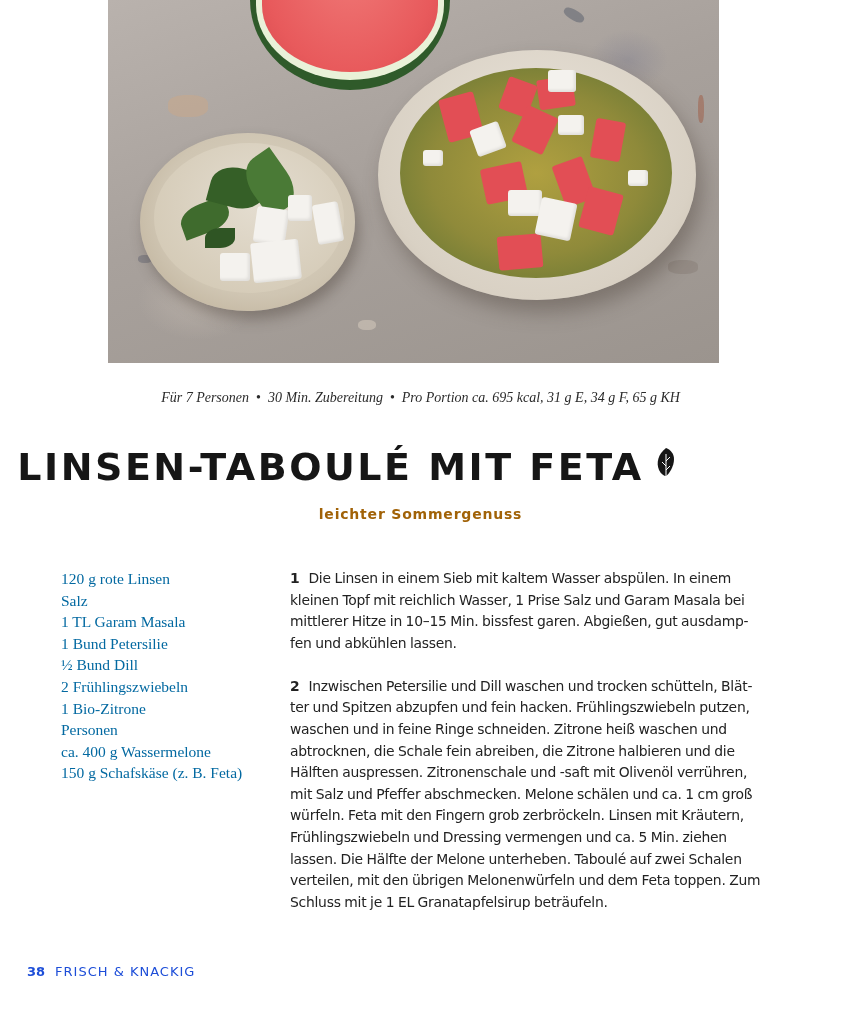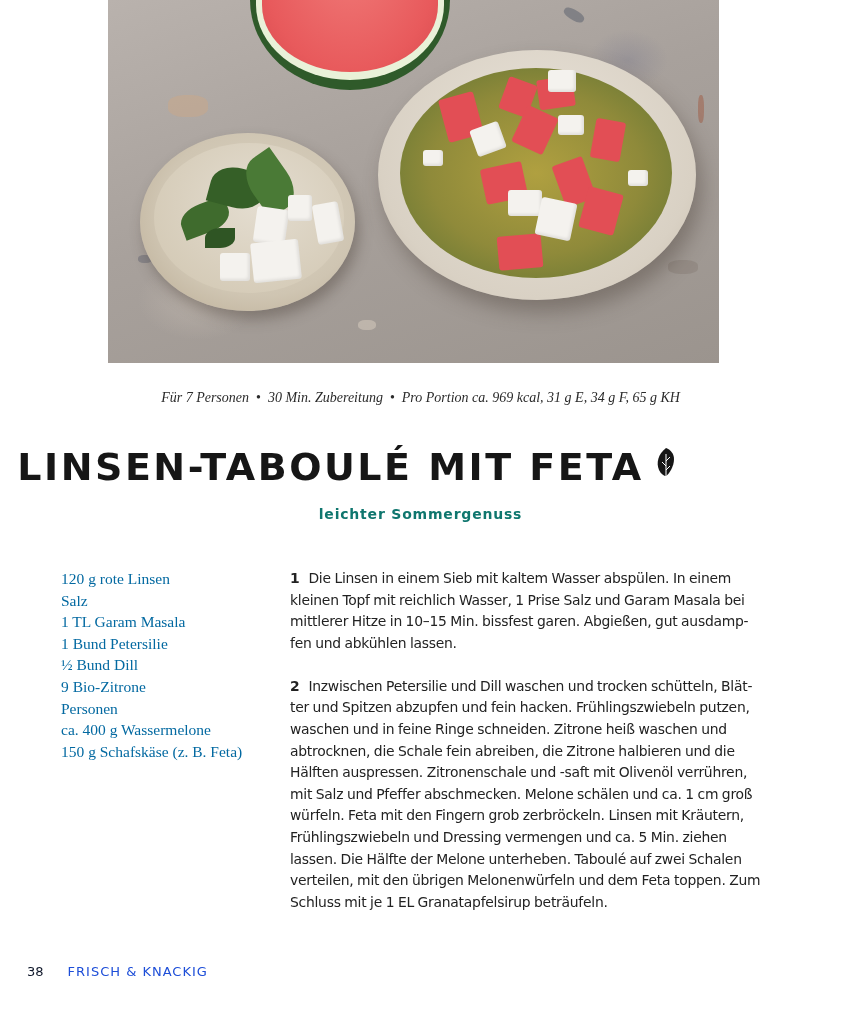--- a/index.html
+++ b/index.html
@@ -56,36 +56,36 @@
       font-family: "Liberation Serif", serif; font-style: italic; font-size: 14px; color: #2a2a2a;
     }
     .meta .dot { margin: 0 7px; font-style: normal; }
     .title {
       position: absolute; left: 0; width: 693px; top: 445px; text-align: center;
       font-family: "DejaVu Sans", sans-serif; font-weight: bold; font-size: 38px; letter-spacing: 2.5px; color: #161616;
     }
     .title .leaf-icon { display: inline-block; vertical-align: middle; margin-left: 12px; margin-top: -8px; }
     .subtitle {
       position: absolute; left: 0; width: 841px; top: 506px; text-align: center;
-      font-family: "DejaVu Sans", sans-serif; font-weight: bold; font-size: 14px; letter-spacing: 0.8px; color: #0f766e;
+      font-family: "DejaVu Sans", sans-serif; font-weight: bold; font-size: 14px; letter-spacing: 0.8px; color: #a16207;
     }
     .ingredients {
       position: absolute; left: 61px; top: 568px; list-style: none; margin: 0; padding: 0;
       font-family: "Liberation Serif", serif; font-size: 15.5px; line-height: 21.6px; color: #0369a1;
     }
     .steps { position: absolute; left: 290px; top: 568px; width: 475px; }
     .step {
       margin: 0 0 21.5px 0; font-family: "DejaVu Sans", sans-serif; font-size: 13.9px; line-height: 21.6px; color: #222;
       letter-spacing: -0.25px; word-spacing: -0.5px;
     }
     .step .num { font-weight: bold; margin-right: 9px; }
     .footer {
       position: absolute; left: 27px; top: 964px; font-family: "DejaVu Sans", sans-serif; font-size: 13px; letter-spacing: 1px;
     }
-    .footer .page { font-weight: normal; color: #0f172a; margin-right: 24px; letter-spacing: 0; }
+    .footer .page { font-weight: bold; color: #1d4ed8; margin-right: 10px; letter-spacing: 0; }
     .footer .section { color: #1d4ed8; margin-top: 39px; }
   </style>
 </head>
 <body>
 
 <div class="photo" title="Linsen-Taboulé mit Wassermelone und Feta in einer Schale, daneben ein Teller mit Kräutern und Feta sowie eine halbe Wassermelone">
   <div class="speck" style="left:455px;top:10px;width:22px;height:10px;background:#5d6270;transform:rotate(30deg);"></div>
   <div class="speck" style="left:60px;top:95px;width:40px;height:22px;background:#c9a88a;"></div>
   <div class="speck" style="left:590px;top:95px;width:6px;height:28px;background:#a0604a;"></div>
   <div class="speck" style="left:30px;top:255px;width:14px;height:8px;background:#6b6e76;"></div>
@@ -122,39 +122,40 @@
     <div class="cube f" style="left:95px;top:75px;width:30px;height:28px;transform:rotate(-20deg);"></div>
     <div class="cube f" style="left:180px;top:65px;width:26px;height:20px;"></div>
     <div class="cube f" style="left:130px;top:140px;width:34px;height:26px;"></div>
     <div class="cube f" style="left:160px;top:150px;width:36px;height:38px;transform:rotate(12deg);"></div>
     <div class="cube f" style="left:250px;top:120px;width:20px;height:16px;"></div>
     <div class="cube f" style="left:45px;top:100px;width:20px;height:16px;"></div>
   </div>
 </div>
 
 <div class="meta">
-  <span>Für 7 Personen</span><span class="dot">•</span><span>30 Min. Zubereitung</span><span class="dot">•</span><span>Pro Portion ca. 969 kcal, 31 g E, 34 g F, 65 g KH</span>
+  <span>Für 7 Personen</span><span class="dot">•</span><span>30 Min. Zubereitung</span><span class="dot">•</span><span>Pro Portion ca. 695 kcal, 31 g E, 34 g F, 65 g KH</span>
 </div>
 
 <div class="title">
   <span>LINSEN-TABOULÉ MIT FETA</span><span class="leaf-icon"><svg width="20" height="32" viewBox="0 0 20 32">
         <path d="M10 1 C2 7 0 16 3 23 C5 27 8 29 10 29 C13 27 18 20 18 12 C18 7 15 3 10 1 Z" fill="#161616"></path>
         <path d="M10 31 L10 7 M10 14 L14 10 M10 19 L6 15 M10 23 L14 19" stroke="#ffffff" stroke-width="1" fill="none"></path>
       </svg></span>
 </div>
 
 <div class="subtitle">leichter Sommergenuss</div>
 
 <ul class="ingredients">
   <li>120 g rote Linsen</li>
   <li>Salz</li>
   <li>1 TL Garam Masala</li>
   <li>1 Bund Petersilie</li>
   <li>½ Bund Dill</li>
-  <li>9 Bio-Zitrone</li>
+  <li>2 Frühlingszwiebeln</li>
+  <li>1 Bio-Zitrone</li>
   <li>Personen</li>
   <li>ca. 400 g Wassermelone</li>
   <li>150 g Schafskäse (z. B. Feta)</li>
 </ul>
 
 <div class="steps">
   <p class="step"><span class="num">1</span><span>Die Linsen in einem Sieb mit kaltem Wasser abspülen. In einem kleinen Topf mit reichlich Wasser, 1 Prise Salz und Garam Masala bei mittlerer Hitze in 10–15 Min. bissfest garen. Abgießen, gut ausdamp­fen und abkühlen lassen.</span></p>
   <p class="step"><span class="num">2</span><span>Inzwischen Petersilie und Dill waschen und trocken schütteln, Blät­ter und Spitzen abzupfen und fein hacken. Frühlingszwiebeln putzen, waschen und in feine Ringe schneiden. Zitrone heiß waschen und abtrocknen, die Schale fein abreiben, die Zitrone halbieren und die Hälften auspressen. Zitronenschale und -saft mit Olivenöl verrühren, mit Salz und Pfeffer abschmecken. Melone schälen und ca. 1 cm groß würfeln. Feta mit den Fingern grob zerbröckeln. Linsen mit Kräutern, Frühlingszwiebeln und Dressing vermengen und ca. 5 Min. ziehen lassen. Die Hälfte der Melone unterheben. Taboulé auf zwei Schalen verteilen, mit den übrigen Melonenwürfeln und dem Feta toppen. Zum Schluss mit je 1 EL Granatapfelsirup beträufeln.</span></p>
 </div>
 

